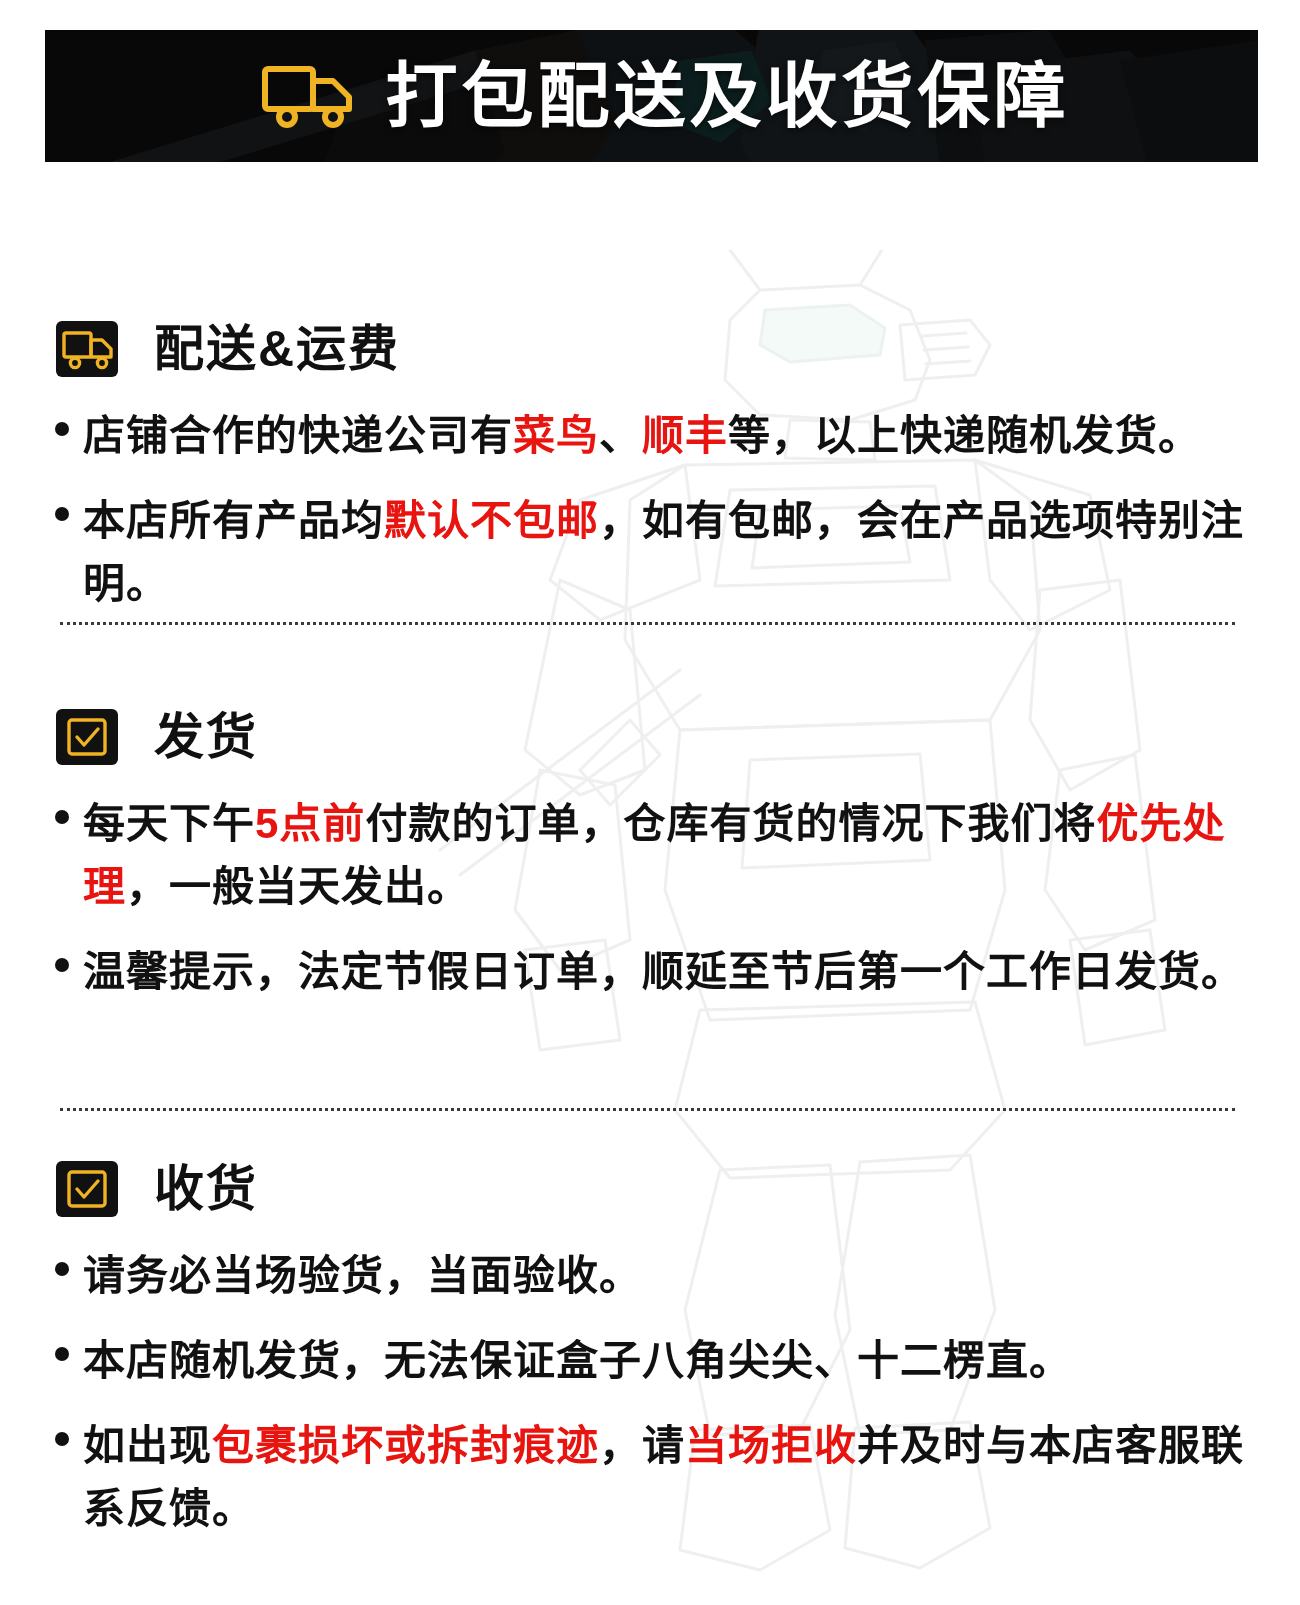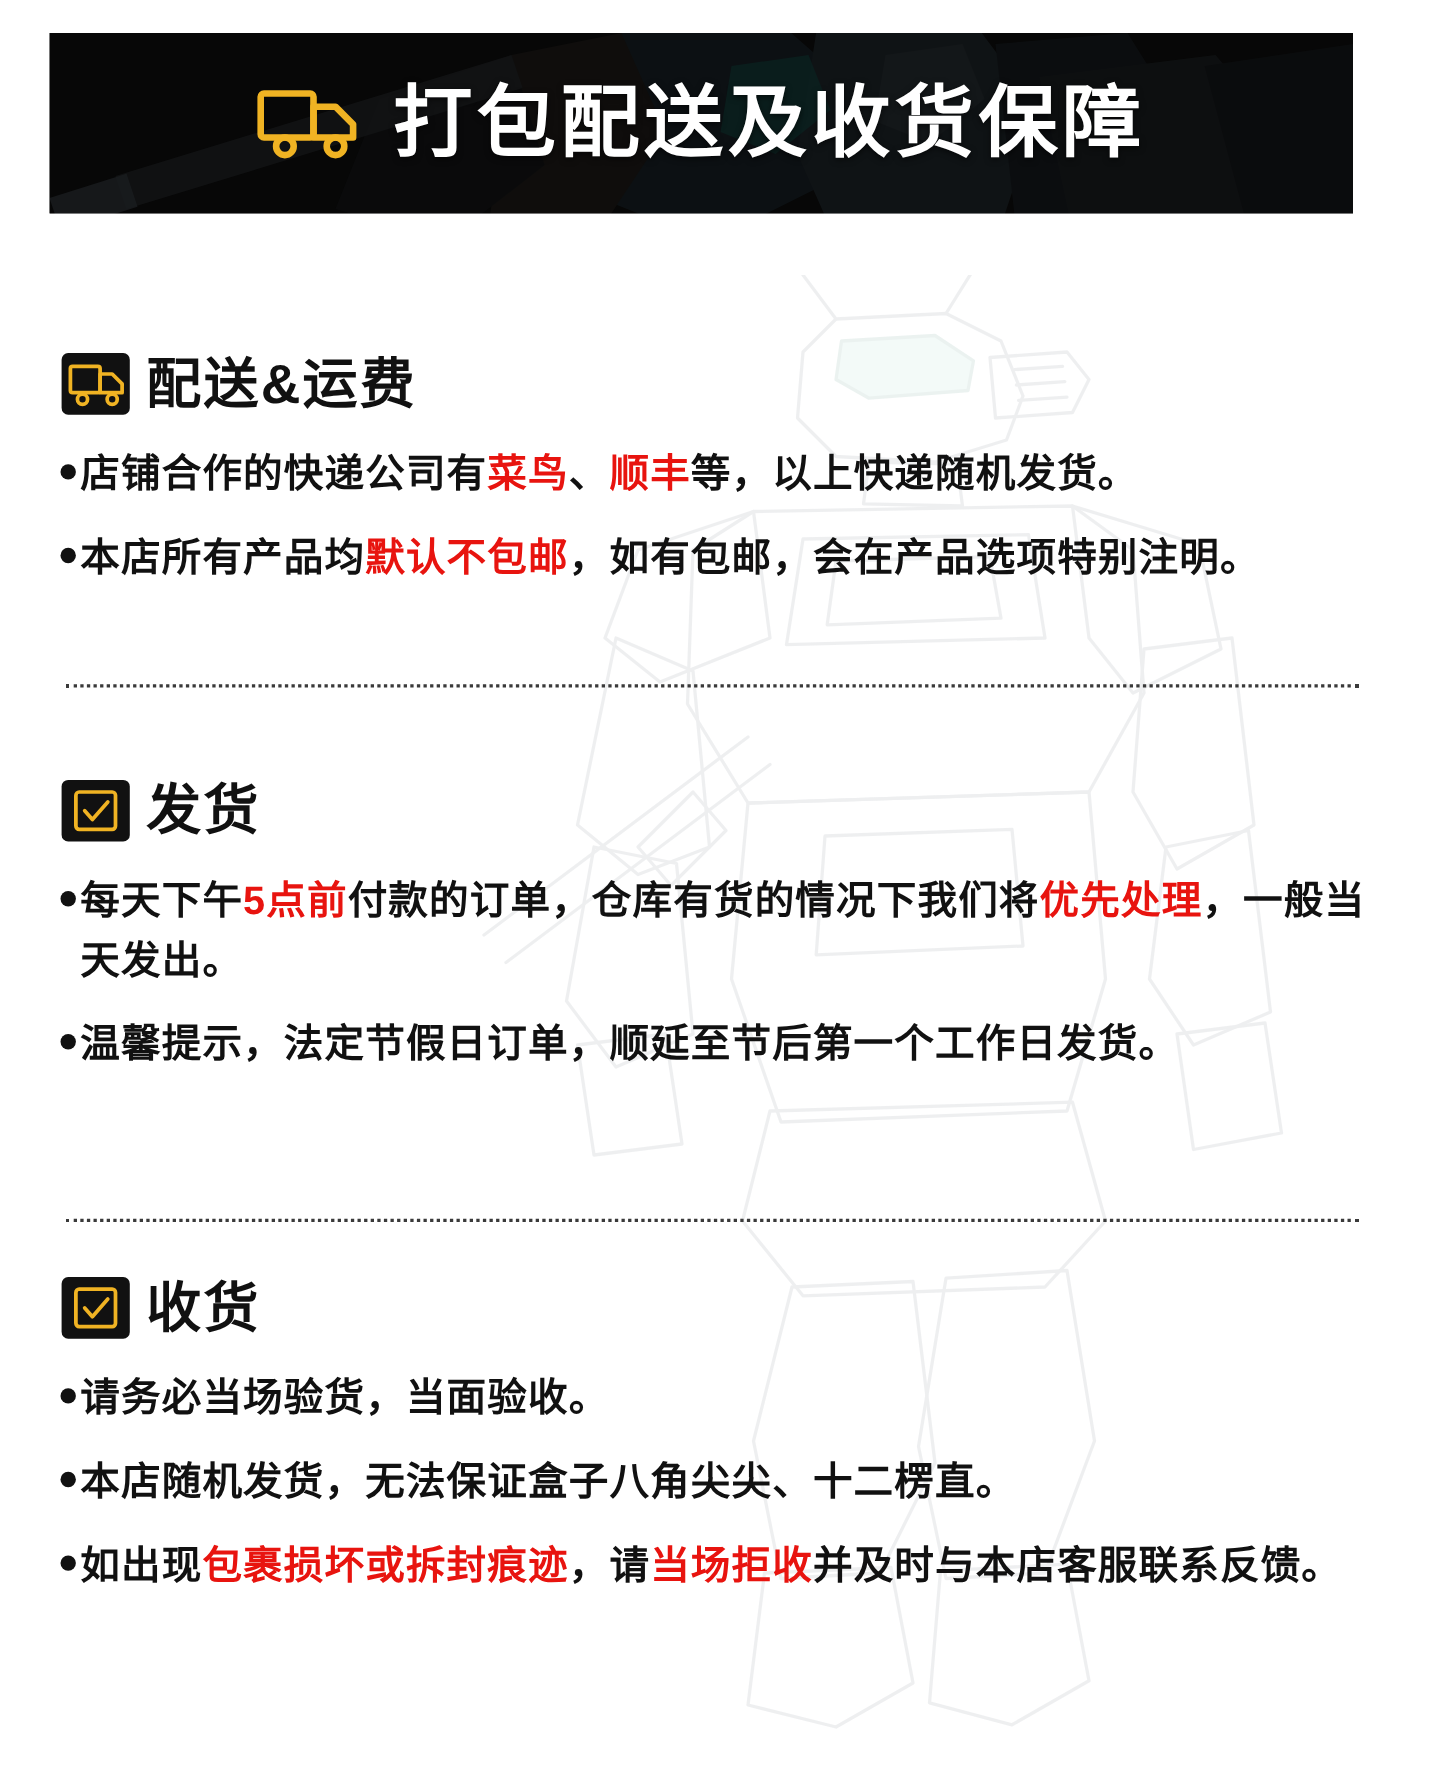--- a/index.html
+++ b/index.html
@@ -32,24 +32,25 @@
     pointer-events: none;
     z-index: 0;
   }
 
   
   .banner {
     position: absolute;
     left: 45px;
     top: 30px;
     width: 1185px;
-    height: 164px;
+    height: 132px;
     background: #0b0b0b;
     overflow: hidden;
     z-index: 2;
+    padding-left: 28px;
   }
   .banner-art {
     position: absolute;
     inset: 0;
     opacity: 0.55;
   }
   .banner-inner {
     position: relative;
     height: 100%;
     display: flex;
@@ -78,43 +79,43 @@
     width: 1190px;
     z-index: 3;
   }
   #section-0 { top: 320px; }
   #section-1 { top: 708px; }
   #section-2 { top: 1160px; }
 
   .section-head {
     display: flex;
     align-items: center;
-    gap: 14px;
+    gap: 35px;
     margin-bottom: 26px;
   }
   .section-icon {
     width: 64px;
     height: 58px;
     flex: 0 0 auto;
   }
   .section-title {
     font-size: 50px;
     font-weight: bold;
     color: #111111;
     letter-spacing: 2px;
     line-height: 1;
   }
 
   .bullets { margin: 0; padding: 0; list-style: none; }
   .bullet {
     display: flex;
     align-items: flex-start;
-    gap: 4px;
+    gap: 14px;
     margin: 0 0 22px 0;
-    font-size: 36px;
+    font-size: 42px;
     font-weight: bold;
     line-height: 1.5;
     letter-spacing: 1px;
     color: #111111;
   }
   .bullet:last-child { margin-bottom: 0; }
   .dot {
     flex: 0 0 auto;
     width: 14px;
     height: 14px;

